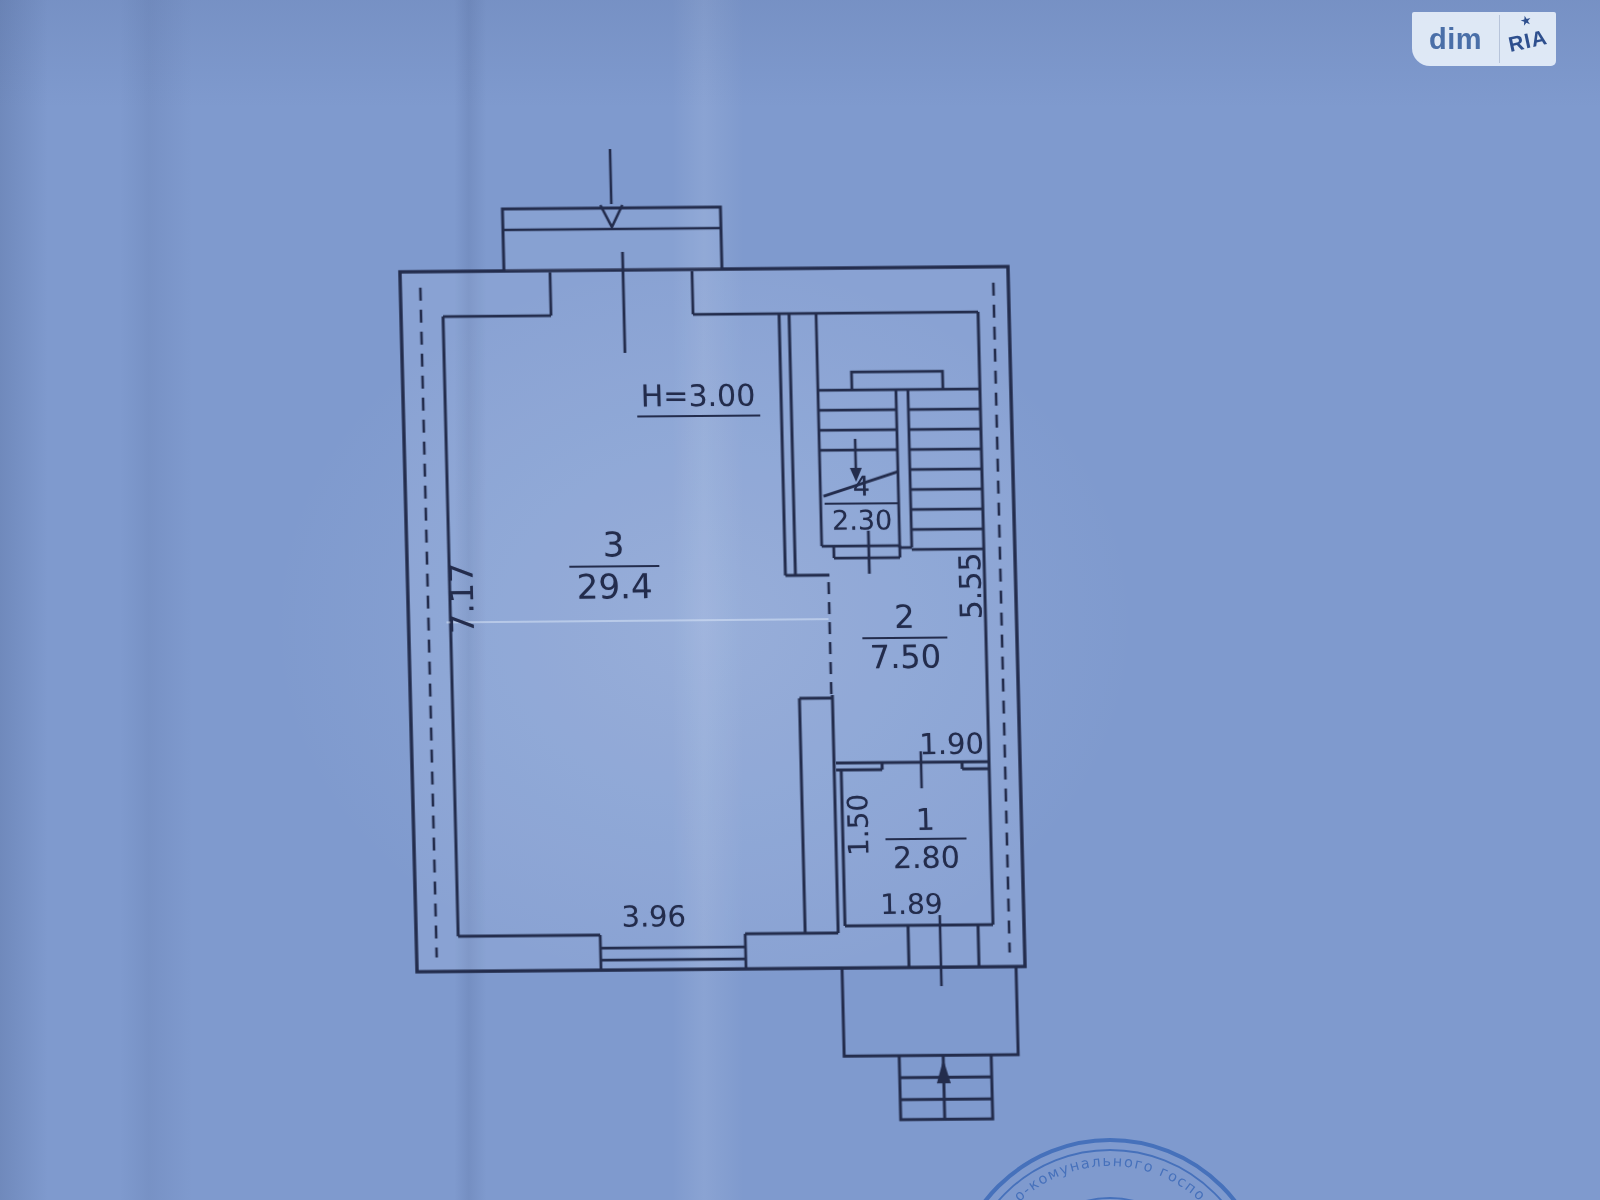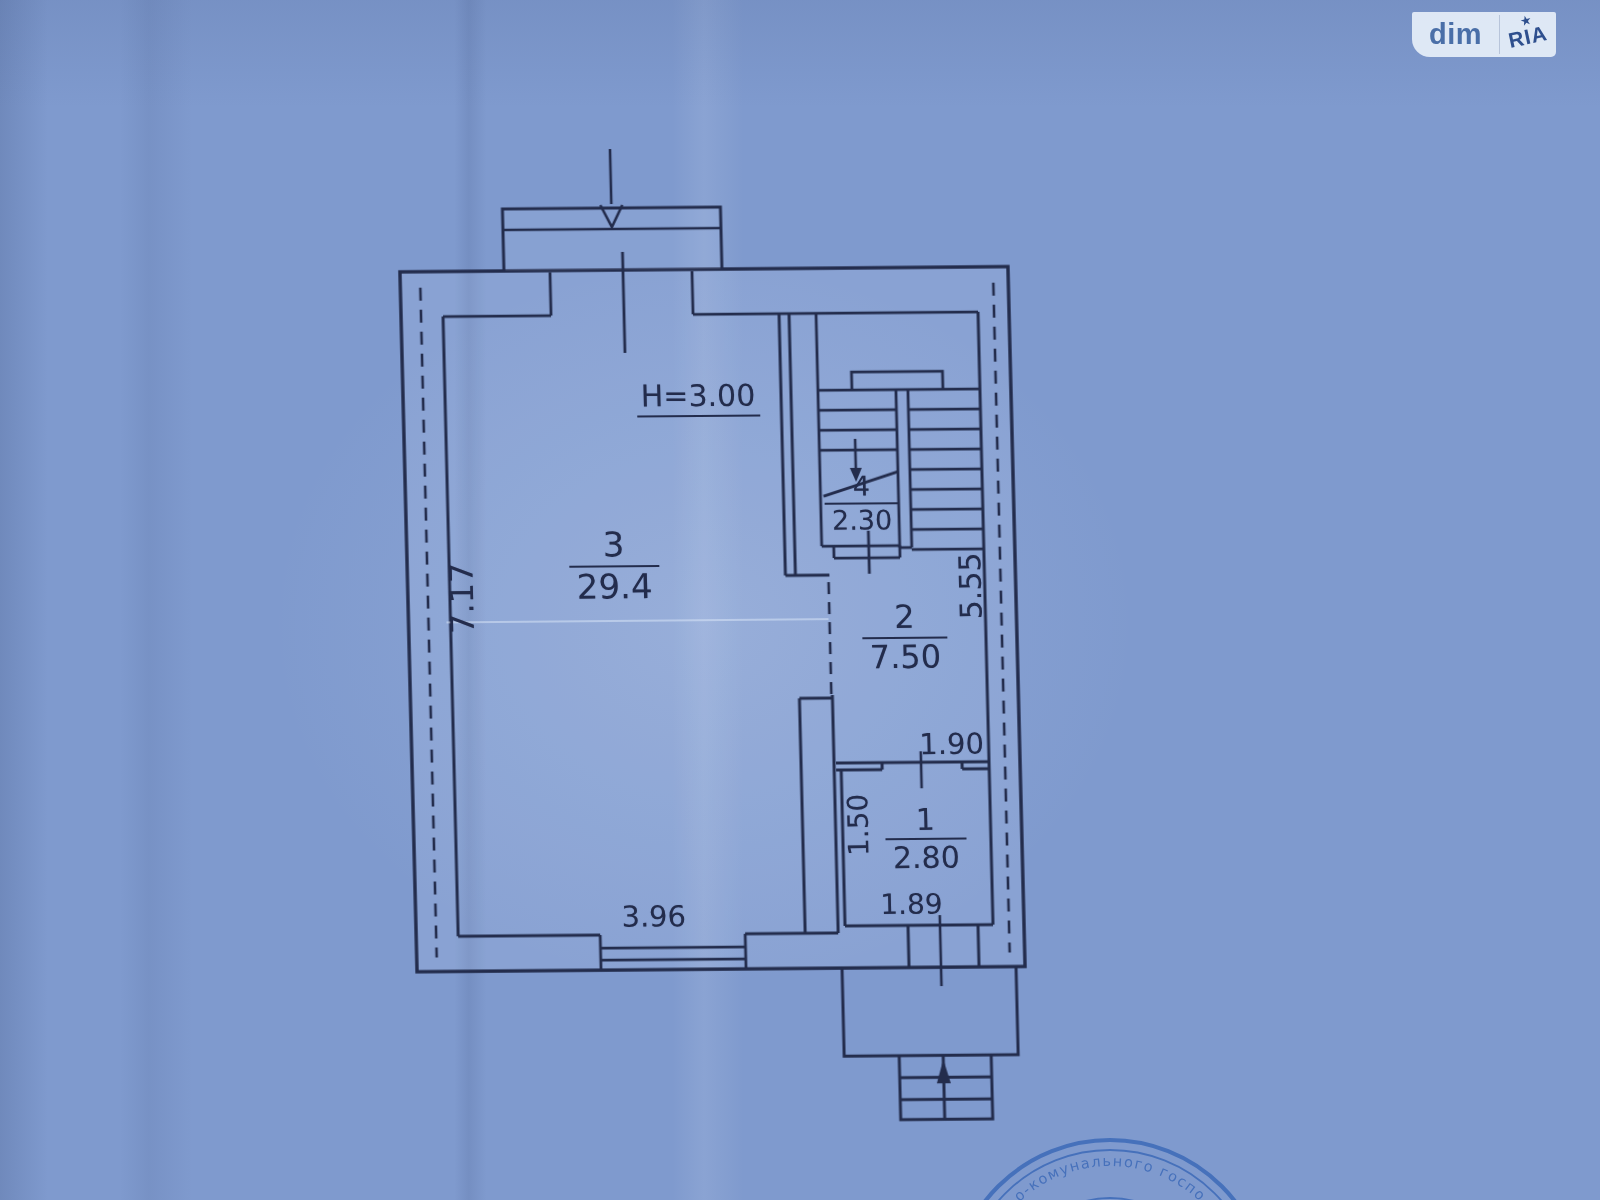--- a/index.html
+++ b/index.html
@@ -31,21 +31,21 @@
     transform:translate(-50%,-50%);
     text-shadow:0 0 1px rgba(35,44,76,.35);
     line-height:1.05;
   }
   .rot{transform:translate(-50%,-50%) rotate(-90deg);}
   .underline{border-bottom:2.5px solid var(--ink);padding:0 4px 3px;}
   .room-label{text-align:center;}
   .room-label .area{border-top:2.5px solid var(--ink);padding:2px 7px 0;margin-top:2px;}
   
   #watermark{
-    position:absolute;top:12px;right:44px;width:144px;height:45px;
+    position:absolute;top:12px;right:44px;width:144px;height:54px;
     background:rgba(228,236,248,.95);
     border-radius:2px 2px 5px 18px;
     display:flex;align-items:stretch;z-index:10;
     font-family:"Liberation Sans", sans-serif;
   }
   #watermark .dim-cell{
     flex:1;display:flex;align-items:center;justify-content:center;
     color:#4a6fa8;font-size:29px;font-weight:600;letter-spacing:.5px;
   }
   #watermark .divider{width:1px;background:#b7c4da;margin:3px 0;}

